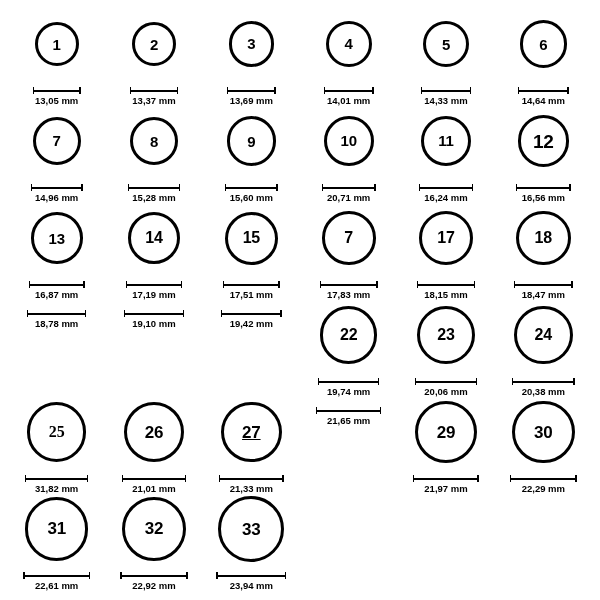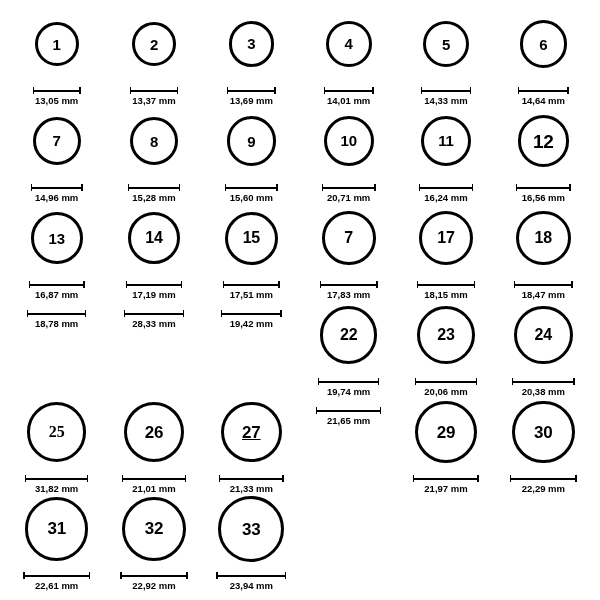--- a/index.html
+++ b/index.html
@@ -378,21 +378,21 @@
           <div class="mm">18,78 mm</div>
         </div>
       </div>
       <div class="cell">
         <div class="measure">
           <div class="caliper" style="width: 60.2px;">
             <div class="bar"></div>
             <div class="tick left"></div>
             <div class="tick right"></div>
           </div>
-          <div class="mm">28,33 mm</div>
+          <div class="mm">19,10 mm</div>
         </div>
       </div>
       <div class="cell">
         <div class="measure">
           <div class="caliper" style="width: 60.9px;">
             <div class="bar"></div>
             <div class="tick left"></div>
             <div class="tick right"></div>
           </div>
           <div class="mm">19,42 mm</div>

